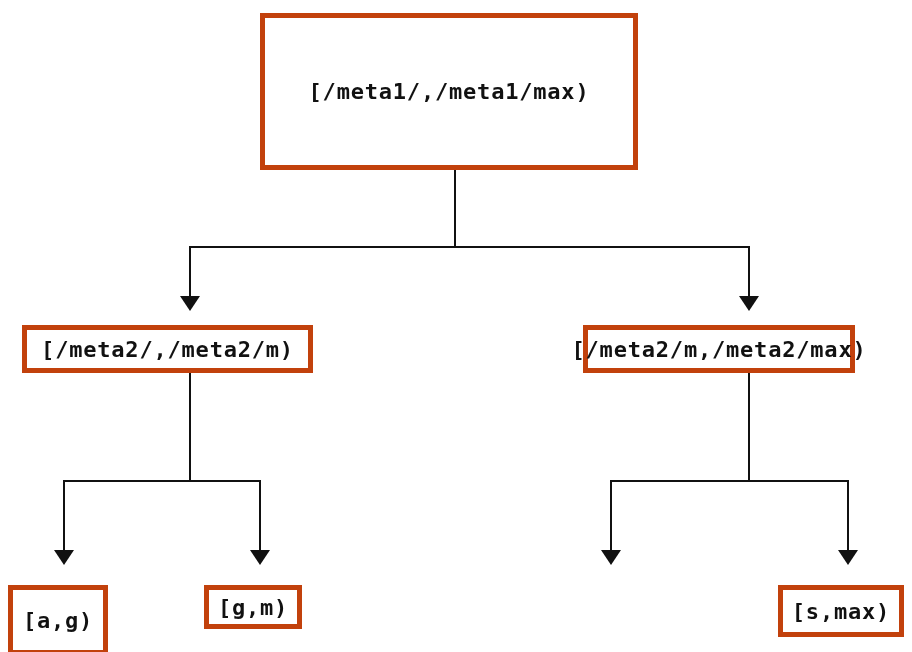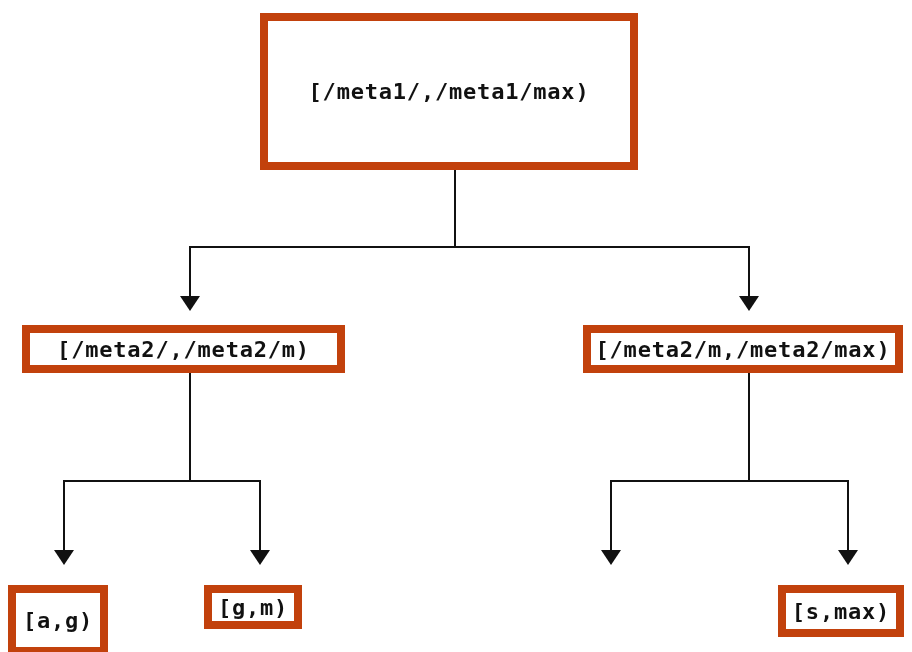--- a/index.html
+++ b/index.html
@@ -11,21 +11,21 @@
     position: relative;
     width: 912px;
     height: 652px;
     background: #ffffff;
     overflow: hidden;
     font-family: "DejaVu Sans Mono", "Liberation Mono", monospace;
   }
   .node {
     position: absolute;
     box-sizing: border-box;
-    border: 8px solid #c2410c;
+    border: 5px solid #c2410c;
     background: #ffffff;
     color: #111111;
     display: flex;
     align-items: center;
     justify-content: center;
     font-size: 22px;
     font-weight: bold;
     letter-spacing: 0.8px;
     white-space: nowrap;
   }
@@ -37,22 +37,22 @@
     position: absolute;
     width: 0;
     height: 0;
     border-left: 10px solid transparent;
     border-right: 10px solid transparent;
     border-top: 15px solid #111111;
   }
 
   
   .node-root        { left: 260px; top: 13px;  width: 378px; height: 157px; }
-  .node-meta2-left  { left: 22px;  top: 325px; width: 323px; height: 48px; }
-  .node-meta2-right { left: 583px; top: 325px; width: 320px; height: 48px; }
+  .node-meta2-left  { left: 22px;  top: 325px; width: 291px; height: 48px; }
+  .node-meta2-right { left: 583px; top: 325px; width: 272px; height: 48px; }
   .node-leaf-ag     { left: 8px;   top: 585px; width: 100px; height: 70px; }
   .node-leaf-gm     { left: 204px; top: 585px; width: 98px;  height: 44px; }
   .node-leaf-ms     { left: 554px; top: 585px; width: 99px;  height: 52px; }
   .node-leaf-smax   { left: 778px; top: 585px; width: 126px; height: 52px; }
 
   
   .root-stem   { left: 454px; top: 170px; width: 2px;   height: 77px; }
   .top-bar     { left: 189px; top: 246px; width: 561px; height: 2px; }
   .top-drop-l  { left: 189px; top: 246px; width: 2px;   height: 58px; }
   .top-drop-r  { left: 748px; top: 246px; width: 2px;   height: 58px; }

